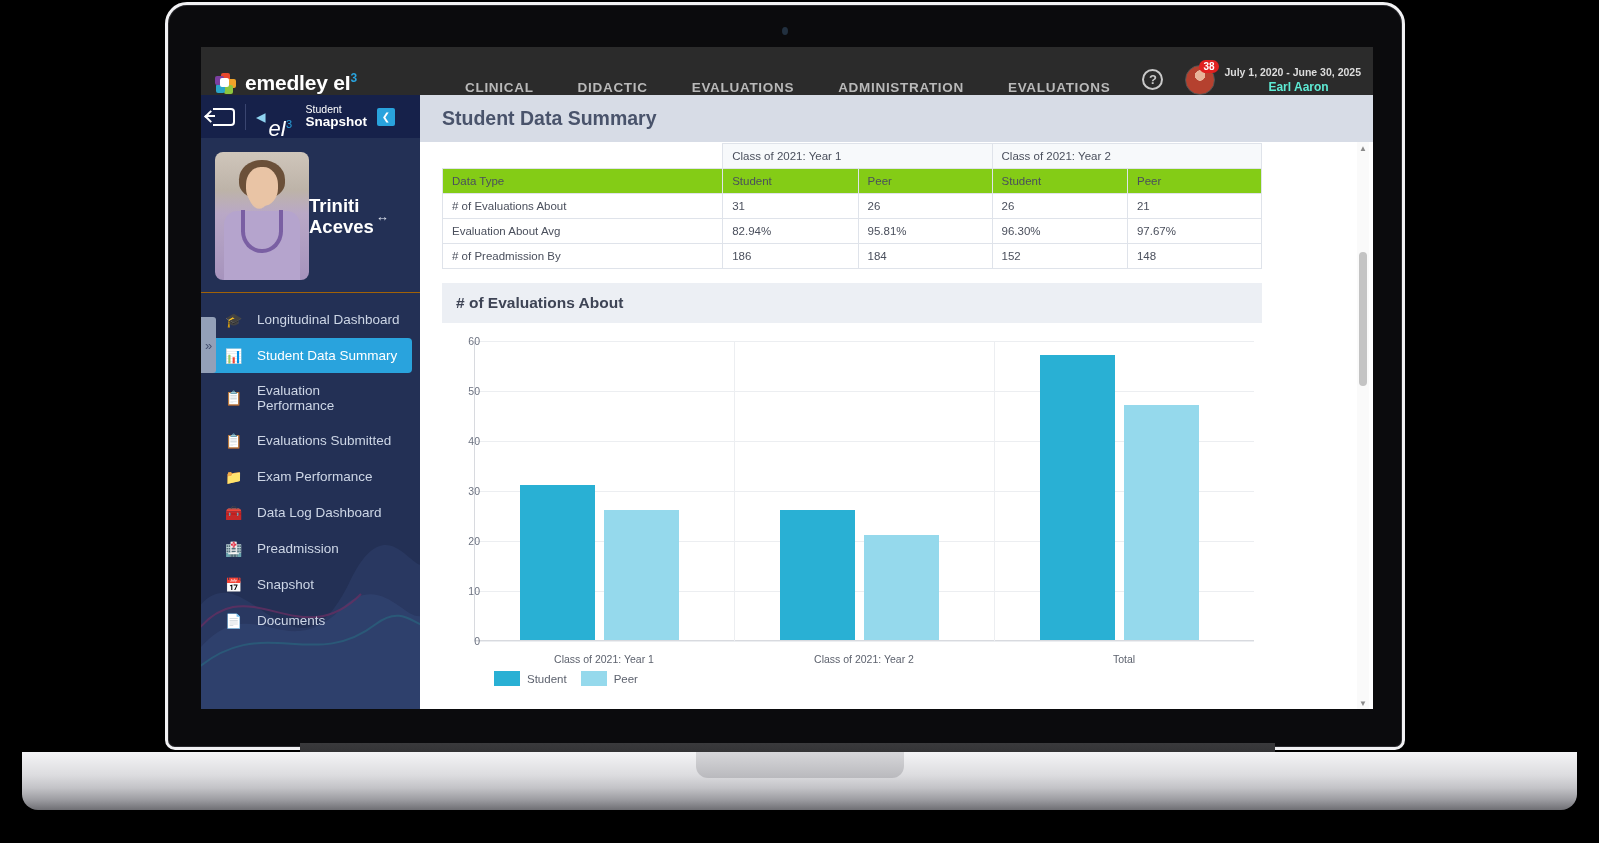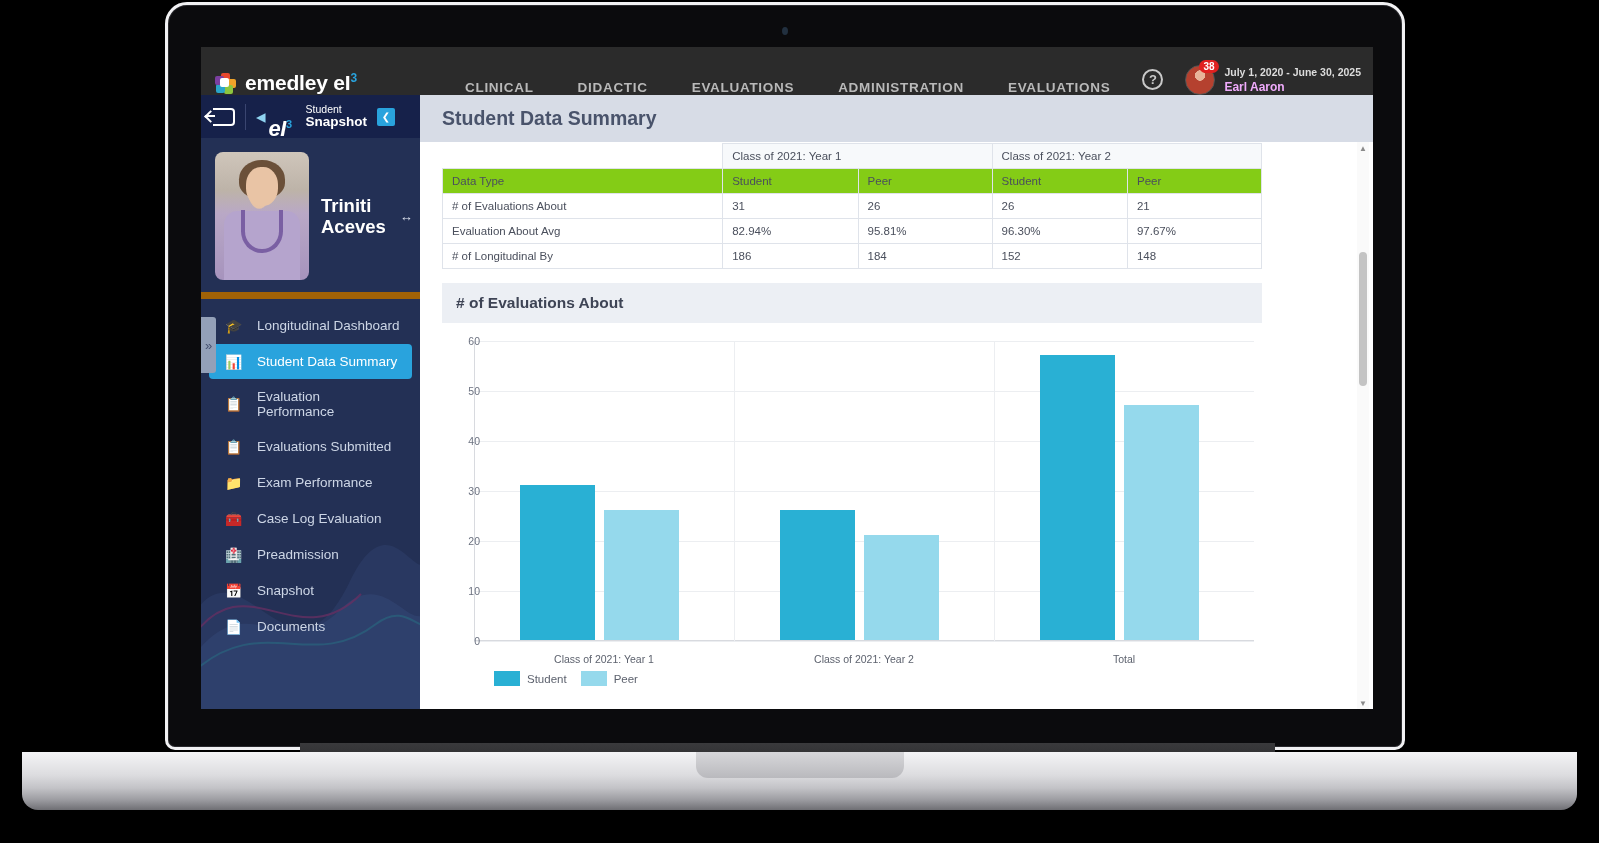--- a/index.html
+++ b/index.html
@@ -84,21 +84,21 @@
     background: radial-gradient(circle at 50% 34%, #e8b49a 0 22%, #b5412f 23% 100%);
     border: 1px solid #555;
   }
   #badge {
     position: absolute; left: 14px; top: -5px;
     background: #e02020; color: #fff; font-size: 10px; font-weight: bold;
     border-radius: 9px; padding: 1px 4px; line-height: 1.15;
   }
   #user-meta { line-height: 1.35; }
   #user-date { color: #dcdcdc; font-size: 10.5px; font-weight: bold; }
-  #user-name { color: #f0abfc; font-size: 12px; font-weight: bold; }
+  #user-name { color: #5eead4; font-size: 12px; font-weight: bold; margin-left: 44px; }
 
   
   #body-row { display: flex; height: 614px; }
 
   
   #sidebar {
     width: 219px; background: #233055; position: relative; overflow: hidden;
     flex: 0 0 219px;
   }
   #sidebar-waves { position:absolute; left:0; bottom:0; width:100%; height:300px; opacity:.55; pointer-events:none;}
@@ -113,33 +113,33 @@
   #back-icon:before {
     content:""; position:absolute; left:-7px; top:5px; width:9px; height:2px; background:#fff;
   }
   #back-icon:after {
     content:""; position:absolute; left:-7px; top:2px; width:7px; height:7px;
     border-left:2px solid #fff; border-bottom:2px solid #fff; transform: rotate(45deg);
   }
   #sb-divider { width:1px; height:26px; background:#3a4570; }
   #ei3-logo { display:flex; align-items:center; gap:3px; color:#fff; }
   #ei3-mark { font-size: 19px; color:#8fd3f0; }
-  #ei3-text { font-size: 22px; font-weight: bold; letter-spacing:-.5px;margin-top:25px; }
+  #ei3-text { font-size: 22px; font-weight: normal; letter-spacing:-.5px;margin-top:25px; }
   #ei3-text i { font-style: italic; }
   #ei3-text sup { font-size: 11px; color: #29a3dd; }
   #snap-label { color:#fff; line-height:1.05; margin-left:4px;}
   #snap-label .s1 { font-size:10.5px; display:block; }
   #snap-label .s2 { font-size:13.5px; font-weight:bold; display:block; }
   #collapse-btn {
     width: 18px; height: 18px; background:#29a3dd; color:#fff; font-size:10px;
     display:flex; align-items:center; justify-content:center; cursor:pointer; border-radius:2px;
   }
 
-  #profile { padding: 14px 0 12px 14px; display:flex; align-items:center; gap:12px; position:relative; z-index:2;
-             border-bottom: 7px solid #a16207; }
+  #profile { padding: 14px 0 12px 14px; display:flex; align-items:center; gap:0; position:relative; z-index:2;
+             border-bottom: 1px solid #a16207; }
   #profile-photo {
     width: 94px; height: 128px; border-radius: 8px; flex: 0 0 94px;
     background:
       radial-gradient(ellipse at 47% 26%, #e7c3a6 0 17%, rgba(0,0,0,0) 18%),
       linear-gradient(180deg,#cfc6bb 0%,#bdb3a8 30%,#b9a8c6 48%,#a693bd 100%);
     position: relative; overflow: hidden;
   }
   #profile-photo .hair {
     position:absolute; left:26%; top:6%; width:48%; height:30%; border-radius:50% 50% 40% 40%;
     background:#6b5039;
@@ -321,21 +321,21 @@
           <div class="menu-item">
             <span class="m-icon">📋</span>
             <span>Evaluations Submitted</span>
           </div>
           <div class="menu-item">
             <span class="m-icon">📁</span>
             <span>Exam Performance</span>
           </div>
           <div class="menu-item">
             <span class="m-icon">🧰</span>
-            <span>Case Log Evaluation</span>
+            <span>Data Log Dashboard</span>
           </div>
           <div class="menu-item">
             <span class="m-icon">🏥</span>
             <span>Preadmission</span>
           </div>
           <div class="menu-item">
             <span class="m-icon">📅</span>
             <span>Snapshot</span>
           </div>
           <div class="menu-item">
@@ -376,21 +376,21 @@
                 <td>21</td>
               </tr>
               <tr>
                 <td>Evaluation About Avg</td>
                 <td>82.94%</td>
                 <td>95.81%</td>
                 <td>96.30%</td>
                 <td>97.67%</td>
               </tr>
               <tr>
-                <td># of Longitudinal By</td>
+                <td># of Preadmission By</td>
                 <td>186</td>
                 <td>184</td>
                 <td>152</td>
                 <td>148</td>
               </tr>
             </tbody>
           </table>
 
           <div id="chart-card">
             <div id="chart-title-bar">

